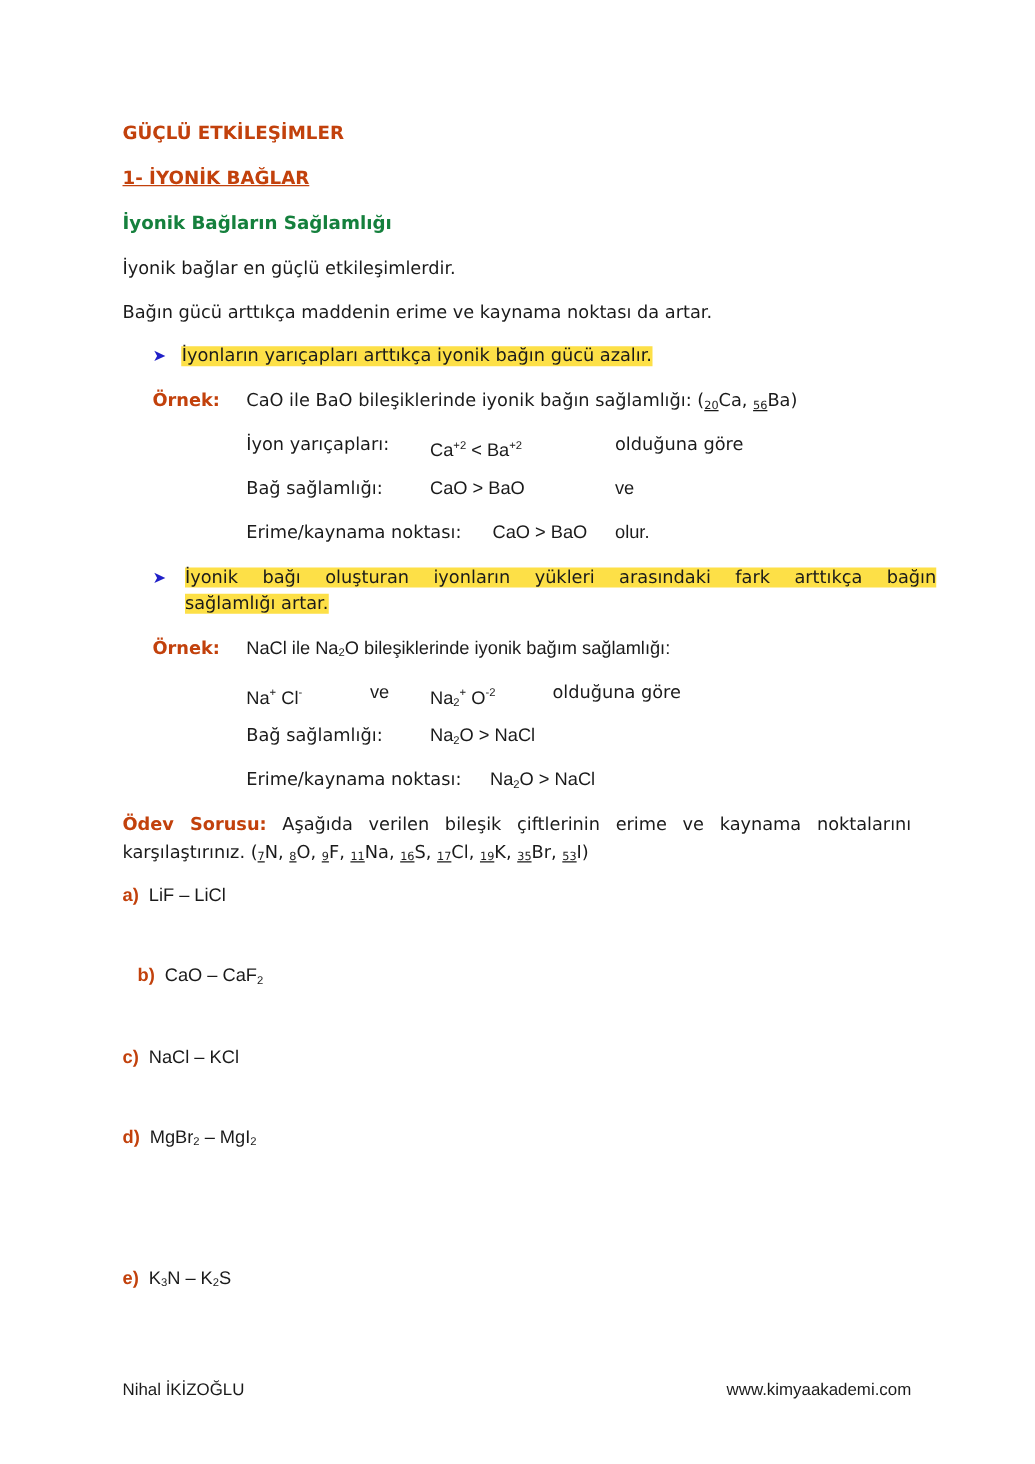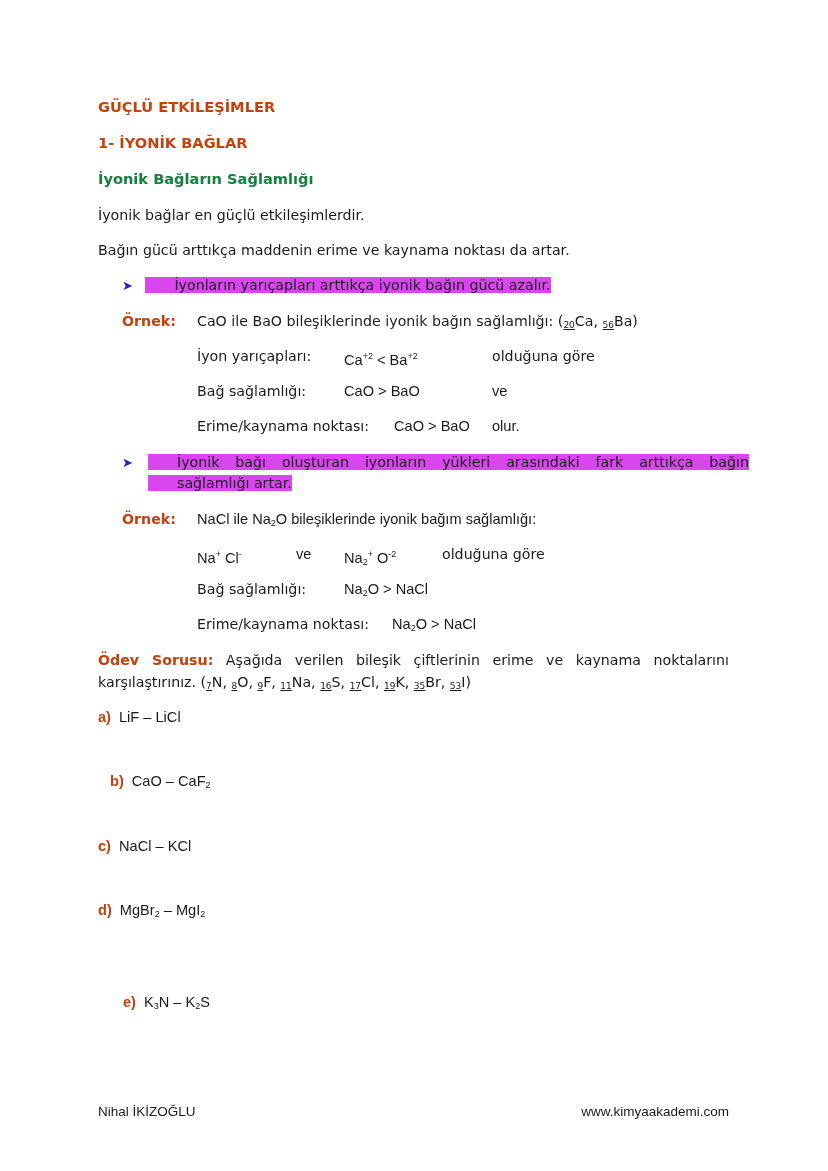--- a/index.html
+++ b/index.html
@@ -3,35 +3,35 @@
   <meta charset="utf-8">
   <style>
     html, body { margin: 0; padding: 0; background: #ffffff; }
     body { width: 828px; height: 1171px; position: relative; overflow: hidden;
       font-family: "DejaVu Sans", sans-serif; color: #1a1a1a; }
     .abs { position: absolute; white-space: nowrap; }
     .t { font-size: 14.2px; line-height: 20px; }
     .red { color: #c2410c; font-weight: bold; }
     .blue { color: #15803d; font-weight: bold; }
     .h { font-size: 14.6px; font-weight: bold; line-height: 20px; }
-    .hl { background: #d946ef; padding-left: 29px; }
+    .hl { background: #fde047; }
     .arrow { color: #2020c8; font-size: 13px; }
     .sf { font-family: "Liberation Sans", sans-serif; font-size: 14.6px; text-align: right; }
     sub, sup { font-size: 9px; }
     sub { vertical-align: -2px; }
     sup { vertical-align: 6px; }
     .pre { font-size: 9px; vertical-align: -2px; text-decoration: underline; }
     .just { white-space: normal; text-align: justify; text-align-last: justify; }
     .footer { font-family: "Liberation Sans", sans-serif; font-size: 13.5px; color: #1a1a1a; }
   </style>
 </head>
 <body>
 
 <div class="abs h red" style="left:98px;top:97px;">GÜÇLÜ ETKİLEŞİMLER</div>
-<div class="abs h red" style="left:98px;top:133px;">1- İYONİK BAĞLAR</div>
+<div class="abs h red" style="left:98px;top:133px;text-decoration:underline;">1- İYONİK BAĞLAR</div>
 <div class="abs h blue" style="left:98px;top:169px;">İyonik Bağların Sağlamlığı</div>
 
 <div class="abs t" style="left:98px;top:205px;">İyonik bağlar en güçlü etkileşimlerdir.</div>
 <div class="abs t" style="left:98px;top:240px;">Bağın gücü arttıkça maddenin erime ve kaynama noktası da artar.</div>
 
 <div class="abs t" style="left:122px;top:275px;">
   <span class="arrow">➤</span>
   <span class="hl" style="margin-left:8px;">İyonların yarıçapları arttıkça iyonik bağın gücü azalır.</span>
 </div>
 
@@ -105,18 +105,18 @@
 </div>
 <div class="abs sf" style="left:110px;top:771px;line-height:20px;">
   <span class="red" style="margin-right:8px;">b)</span><span>CaO – CaF</span><sub>2</sub>
 </div>
 <div class="abs sf" style="left:98px;top:836px;line-height:20px;">
   <span class="red" style="margin-right:8px;">c)</span><span>NaCl – KCl</span>
 </div>
 <div class="abs sf" style="left:98px;top:900px;line-height:20px;">
   <span class="red" style="margin-right:8px;">d)</span><span>MgBr</span><sub>2</sub><span> – MgI</span><sub>2</sub>
 </div>
-<div class="abs sf" style="left:98px;top:992px;line-height:20px;margin-left:25px;">
+<div class="abs sf" style="left:98px;top:1013px;line-height:20px;">
   <span class="red" style="margin-right:8px;">e)</span><span>K</span><sub>3</sub><span>N – K</span><sub>2</sub><span>S</span>
 </div>
 
 <div class="abs footer" style="left:98px;top:1104px;">Nihal İKİZOĞLU</div>
 <div class="abs footer" style="right:99px;top:1104px;">www.kimyaakademi.com</div>
 
 </body></html>

